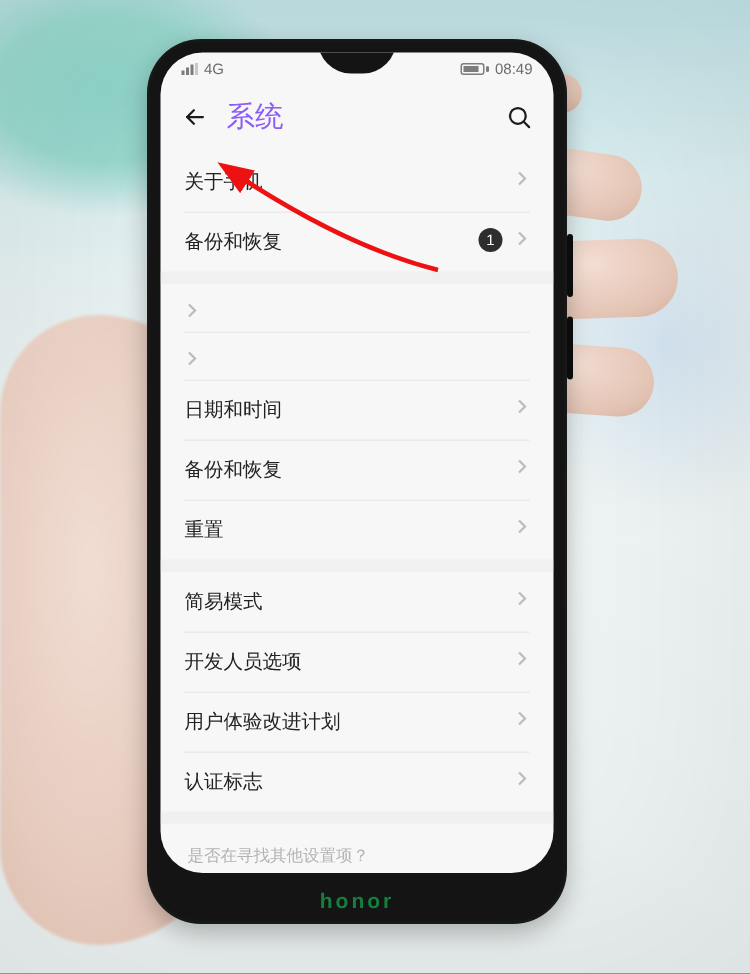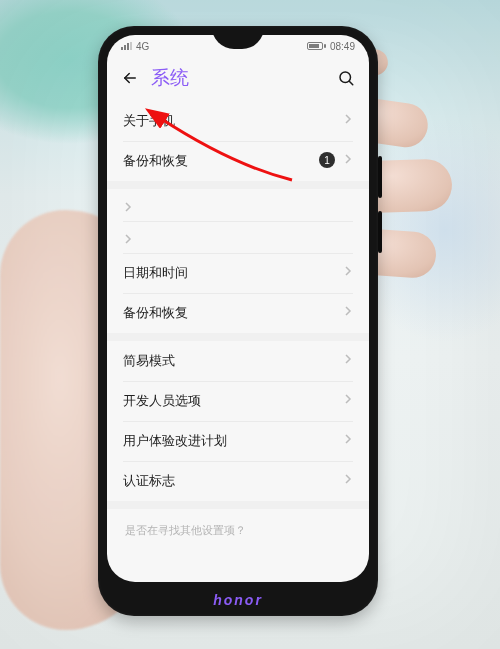--- a/index.html
+++ b/index.html
@@ -28,21 +28,21 @@
     .finger{position:absolute;border-radius:40px;background:radial-gradient(ellipse at 40% 30%, #f4ded4 0%, #e3c4b4 70%, #d4af9d 100%)}
     .f1{left:310px;top:52px;width:78px;height:26px;transform:rotate(-6deg)}
     .f2{left:338px;top:100px;width:90px;height:44px;transform:rotate(8deg)}
     .f3{left:352px;top:160px;width:100px;height:52px;transform:rotate(-2deg)}
     .f4{left:340px;top:230px;width:96px;height:46px;transform:rotate(4deg)}
 
     .phone{position:absolute;left:98px;top:26px;width:280px;height:590px;border-radius:36px;background:var(--phone);box-shadow:0 6px 16px rgba(0,0,0,.25), inset 0 0 4px rgba(255,255,255,.06)}
     .btn-r{position:absolute;right:-4px;background:#0c0c0c;border-radius:3px}
     .btn-r.a{top:130px;width:4px;height:42px}
     .btn-r.b{top:185px;width:4px;height:42px}
-    .brand{position:absolute;left:0;right:0;bottom:8px;text-align:center;font-size:14px;letter-spacing:2px;color:#8b5cf6;font-style:italic;font-weight:600}
+    .brand{position:absolute;left:0;right:0;bottom:8px;text-align:center;font-size:14px;letter-spacing:2px;color:#15803d;font-weight:600}
 
     .screen{position:absolute;left:9px;right:9px;top:9px;bottom:34px;border-radius:28px;background:var(--screen);overflow:hidden}
     .notch{position:absolute;top:-8px;left:50%;width:52px;height:22px;transform:translateX(-50%);background:var(--phone);border-radius:0 0 26px 26px}
 
     .status{position:absolute;left:0;right:0;top:0;height:22px;display:flex;align-items:center;justify-content:space-between;padding:0 14px;font-size:10px;color:#6b6b6b}
     .status .l,.status .r{display:flex;align-items:center;gap:4px}
     .bars{display:inline-flex;align-items:flex-end;gap:1px;height:8px}
     .bars i{width:2px;background:#7c7c7c;display:block}
     .bars i:nth-child(1){height:3px}
     .bars i:nth-child(2){height:5px}
@@ -163,20 +163,26 @@
           <span class="chev"><svg viewBox="0 0 10 10" fill="none" stroke="currentColor" stroke-width="1.5">
                 <path d="M3 1l4 4-4 4"></path>
               </svg></span>
         </div>
         <div class="item">
           <span class="label">备份和恢复</span>
           <span class="chev"><svg viewBox="0 0 10 10" fill="none" stroke="currentColor" stroke-width="1.5">
                 <path d="M3 1l4 4-4 4"></path>
               </svg></span>
         </div>
+        <div class="item">
+          <span class="label">重置</span>
+          <span class="chev"><svg viewBox="0 0 10 10" fill="none" stroke="currentColor" stroke-width="1.5">
+                <path d="M3 1l4 4-4 4"></path>
+              </svg></span>
+        </div>
 
         <div class="gap"></div>
 
         <div class="item group-start">
           <span class="label">简易模式</span>
           <span class="chev"><svg viewBox="0 0 10 10" fill="none" stroke="currentColor" stroke-width="1.5">
                 <path d="M3 1l4 4-4 4"></path>
               </svg></span>
         </div>
         <div class="item">

